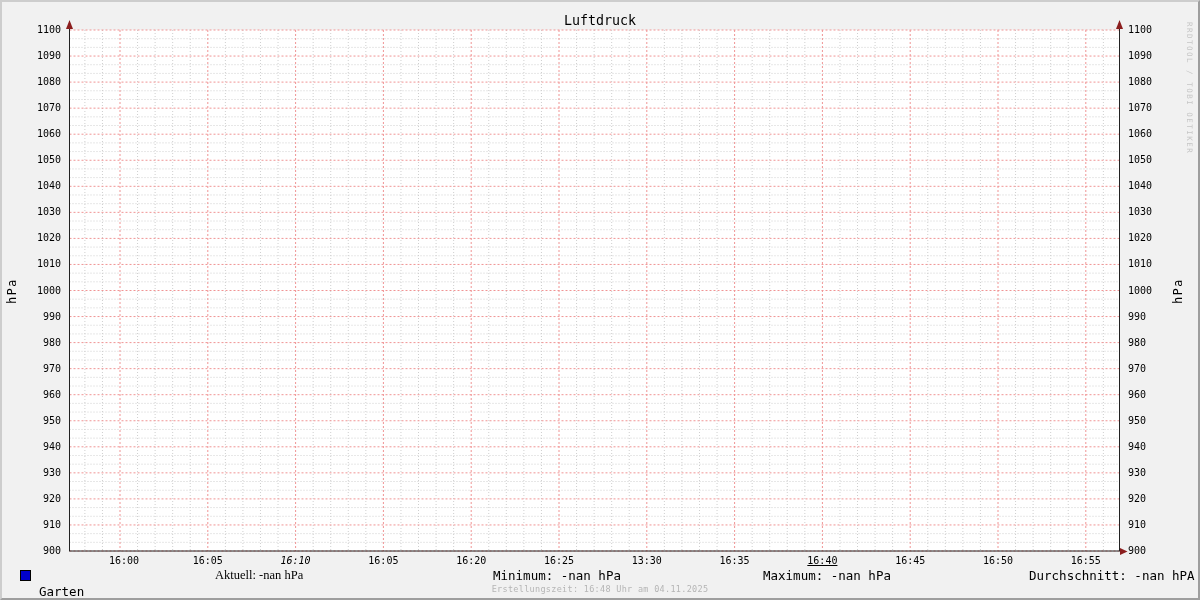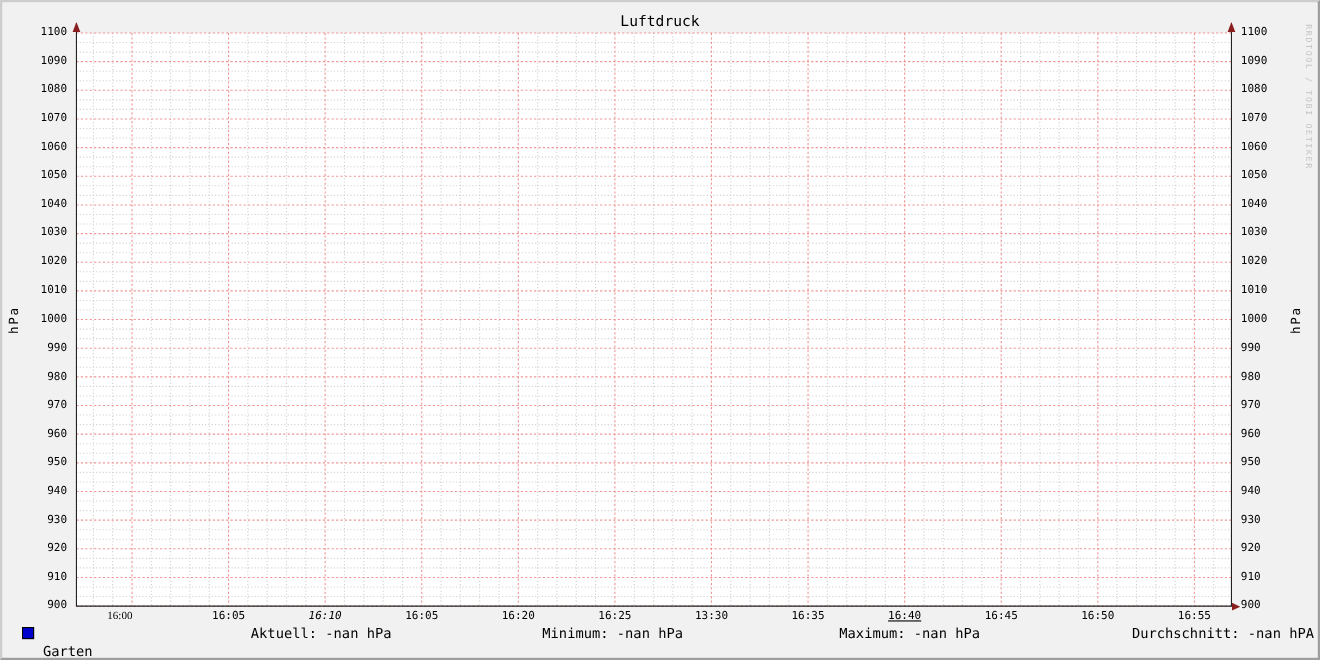--- a/index.html
+++ b/index.html
@@ -36,21 +36,21 @@
   }
   .ylabel.left{left:-10px;top:282px;}
   .ylabel.right{left:1156px;top:282px;}
   .legend{position:absolute;left:0;top:0;width:1196px;height:0;}
   .swatch{
     position:absolute;left:18px;top:568px;width:11px;height:11px;
     border:1px solid #000;
   }
   .series-name{position:absolute;left:37px;top:566px;font-size:12.5px;line-height:15px;white-space:pre;margin-top:16px;}
   .stat{position:absolute;top:566px;font-size:12.5px;line-height:15px;white-space:pre;color:#000;}
-  .stat-aktuell{left:226px;}
+  .stat-aktuell{left:213px;font-family:Liberation Serif, serif;}
   .stat-minimum{left:491px;}
   .stat-maximum{left:761px;text-align:right;}
   .stat-durchschnitt{left:1027px;}
   .footer{
     position:absolute;left:0;top:582px;width:1196px;text-align:center;
     font-size:8.5px;color:#b5b5b5;white-space:pre;letter-spacing:0.3px;
   }
   .watermark{
     position:absolute;left:1179px;top:20px;width:13px;
     writing-mode:vertical-rl;
@@ -234,21 +234,21 @@
       <div class="ytick left" style="left: 15px; top: 438.8px;">940</div>
       <div class="ytick right" style="left: 1126px; top: 438.8px;">940</div>
       <div class="ytick left" style="left: 15px; top: 464.85px;">930</div>
       <div class="ytick right" style="left: 1126px; top: 464.85px;">930</div>
       <div class="ytick left" style="left: 15px; top: 490.9px;">920</div>
       <div class="ytick right" style="left: 1126px; top: 490.9px;">920</div>
       <div class="ytick left" style="left: 15px; top: 516.95px;">910</div>
       <div class="ytick right" style="left: 1126px; top: 516.95px;">910</div>
       <div class="ytick left" style="left: 15px; top: 543px;">900</div>
       <div class="ytick right" style="left: 1126px; top: 543px;">900</div>
-      <div class="xtick" style="left: 77px; top: 553px; font-family: Liberation Serif, serif;">16:00</div>
+      <div class="xtick" style="left: 92px; top: 553px;">16:00</div>
       <div class="xtick" style="left: 175.8px; top: 553px;">16:05</div>
       <div class="xtick" style="left: 263.6px; top: 553px; font-style: italic;">16:10</div>
       <div class="xtick" style="left: 351.4px; top: 553px;">16:05</div>
       <div class="xtick" style="left: 439.2px; top: 553px;">16:20</div>
       <div class="xtick" style="left: 527px; top: 553px;">16:25</div>
       <div class="xtick" style="left: 614.8px; top: 553px;">13:30</div>
       <div class="xtick" style="left: 702.6px; top: 553px;">16:35</div>
       <div class="xtick" style="left: 790.4px; top: 553px; text-decoration: underline;">16:40</div>
       <div class="xtick" style="left: 878.2px; top: 553px;">16:45</div>
       <div class="xtick" style="left: 966px; top: 553px;">16:50</div>
@@ -257,14 +257,15 @@
 
   <div class="legend">
     <span class="swatch" style="background: rgb(0, 0, 204);"></span>
     <span class="series-name">Garten</span>
     <span class="stat stat-aktuell">Aktuell: -nan hPa</span>
     <span class="stat stat-minimum">Minimum: -nan hPa</span>
     <span class="stat stat-maximum">Maximum: -nan hPa</span>
     <span class="stat stat-durchschnitt">Durchschnitt: -nan hPA</span>
   </div>
 
+  <div class="footer">Erstellungszeit: 16:48 Uhr am 04.11.2025</div>
   <div class="watermark">RRDTOOL / TOBI OETIKER</div>
 </div>
 
 </body></html>

